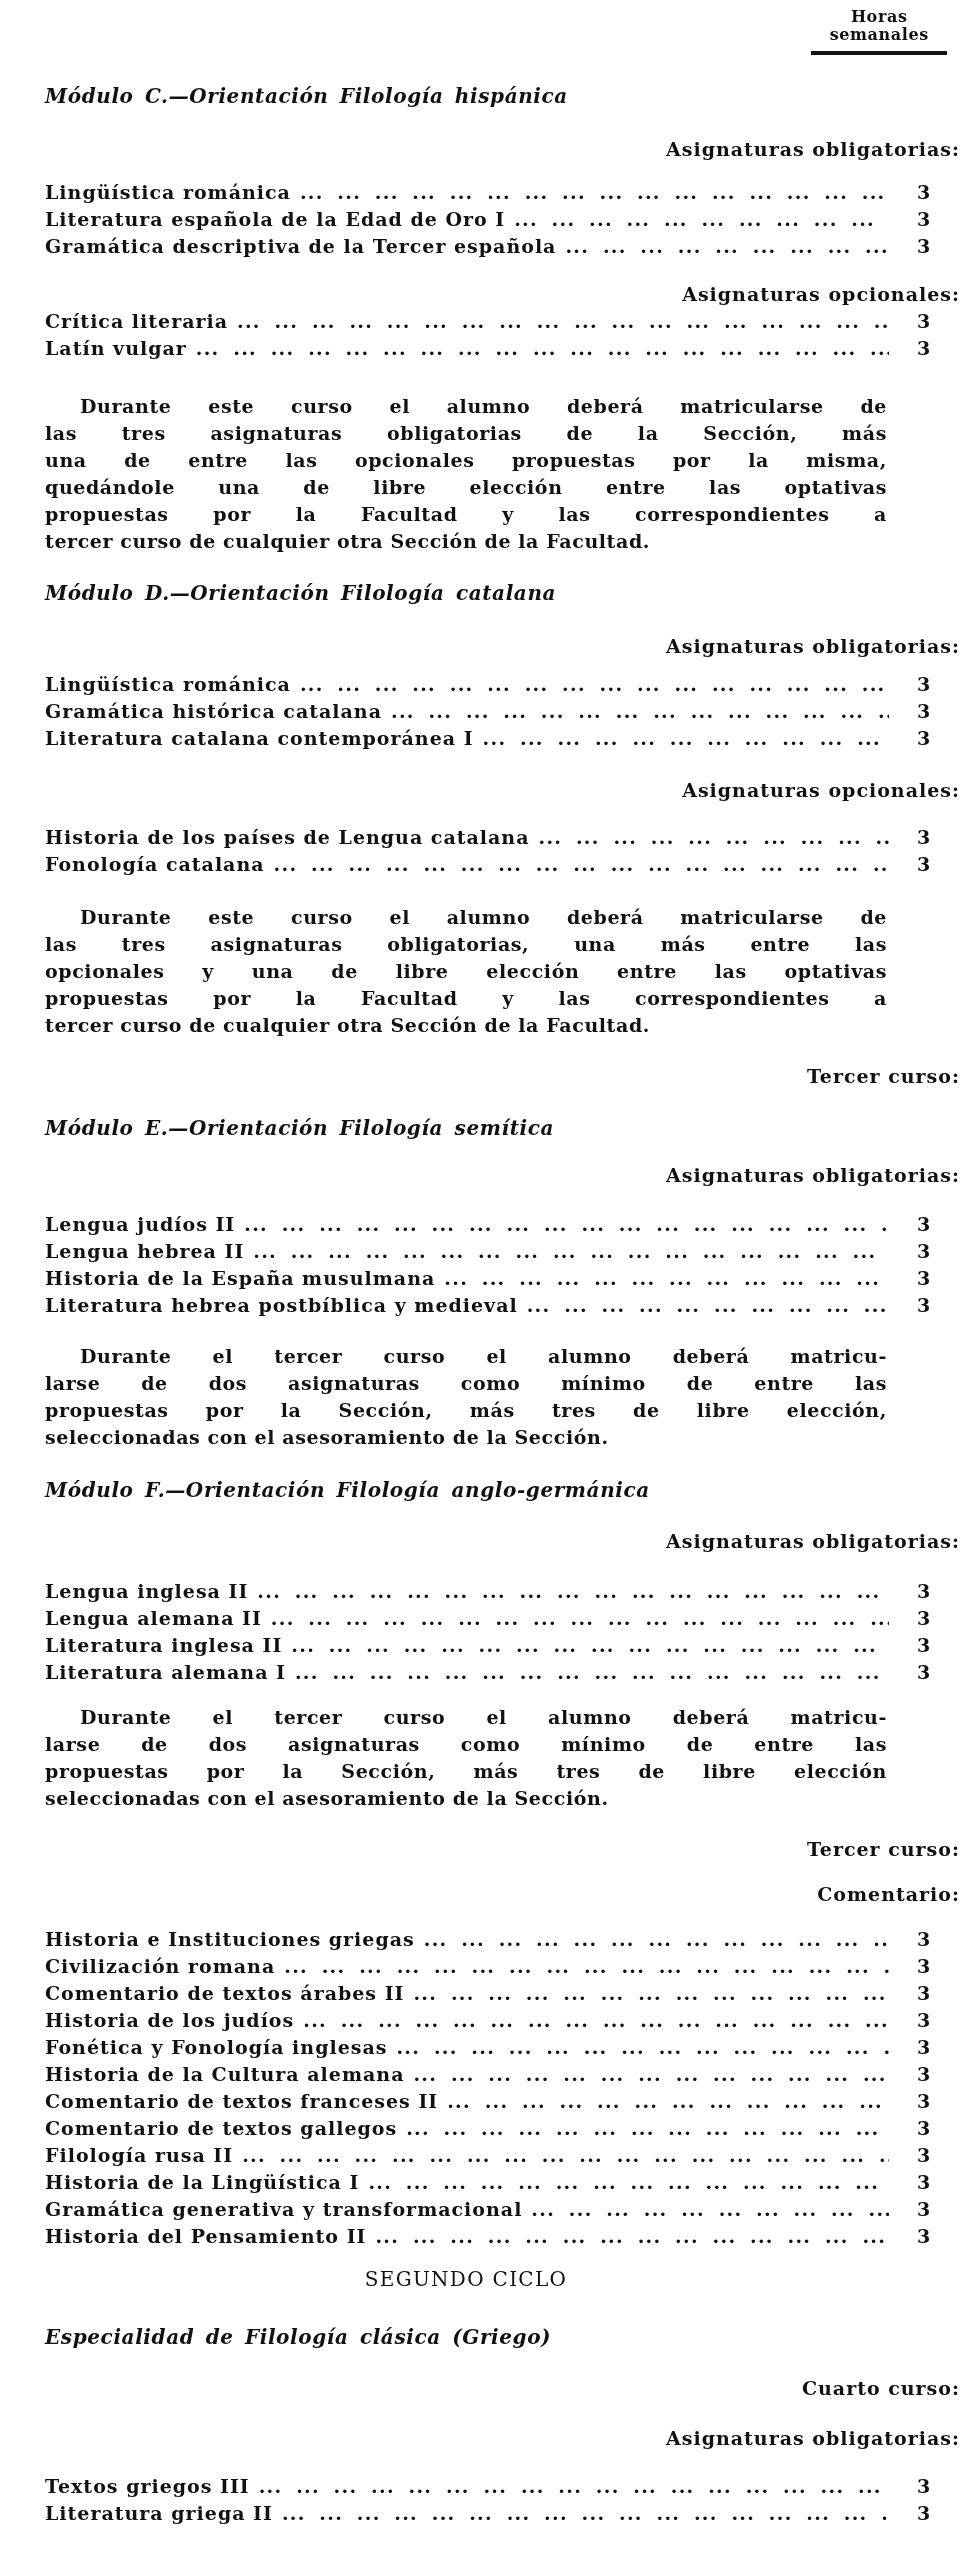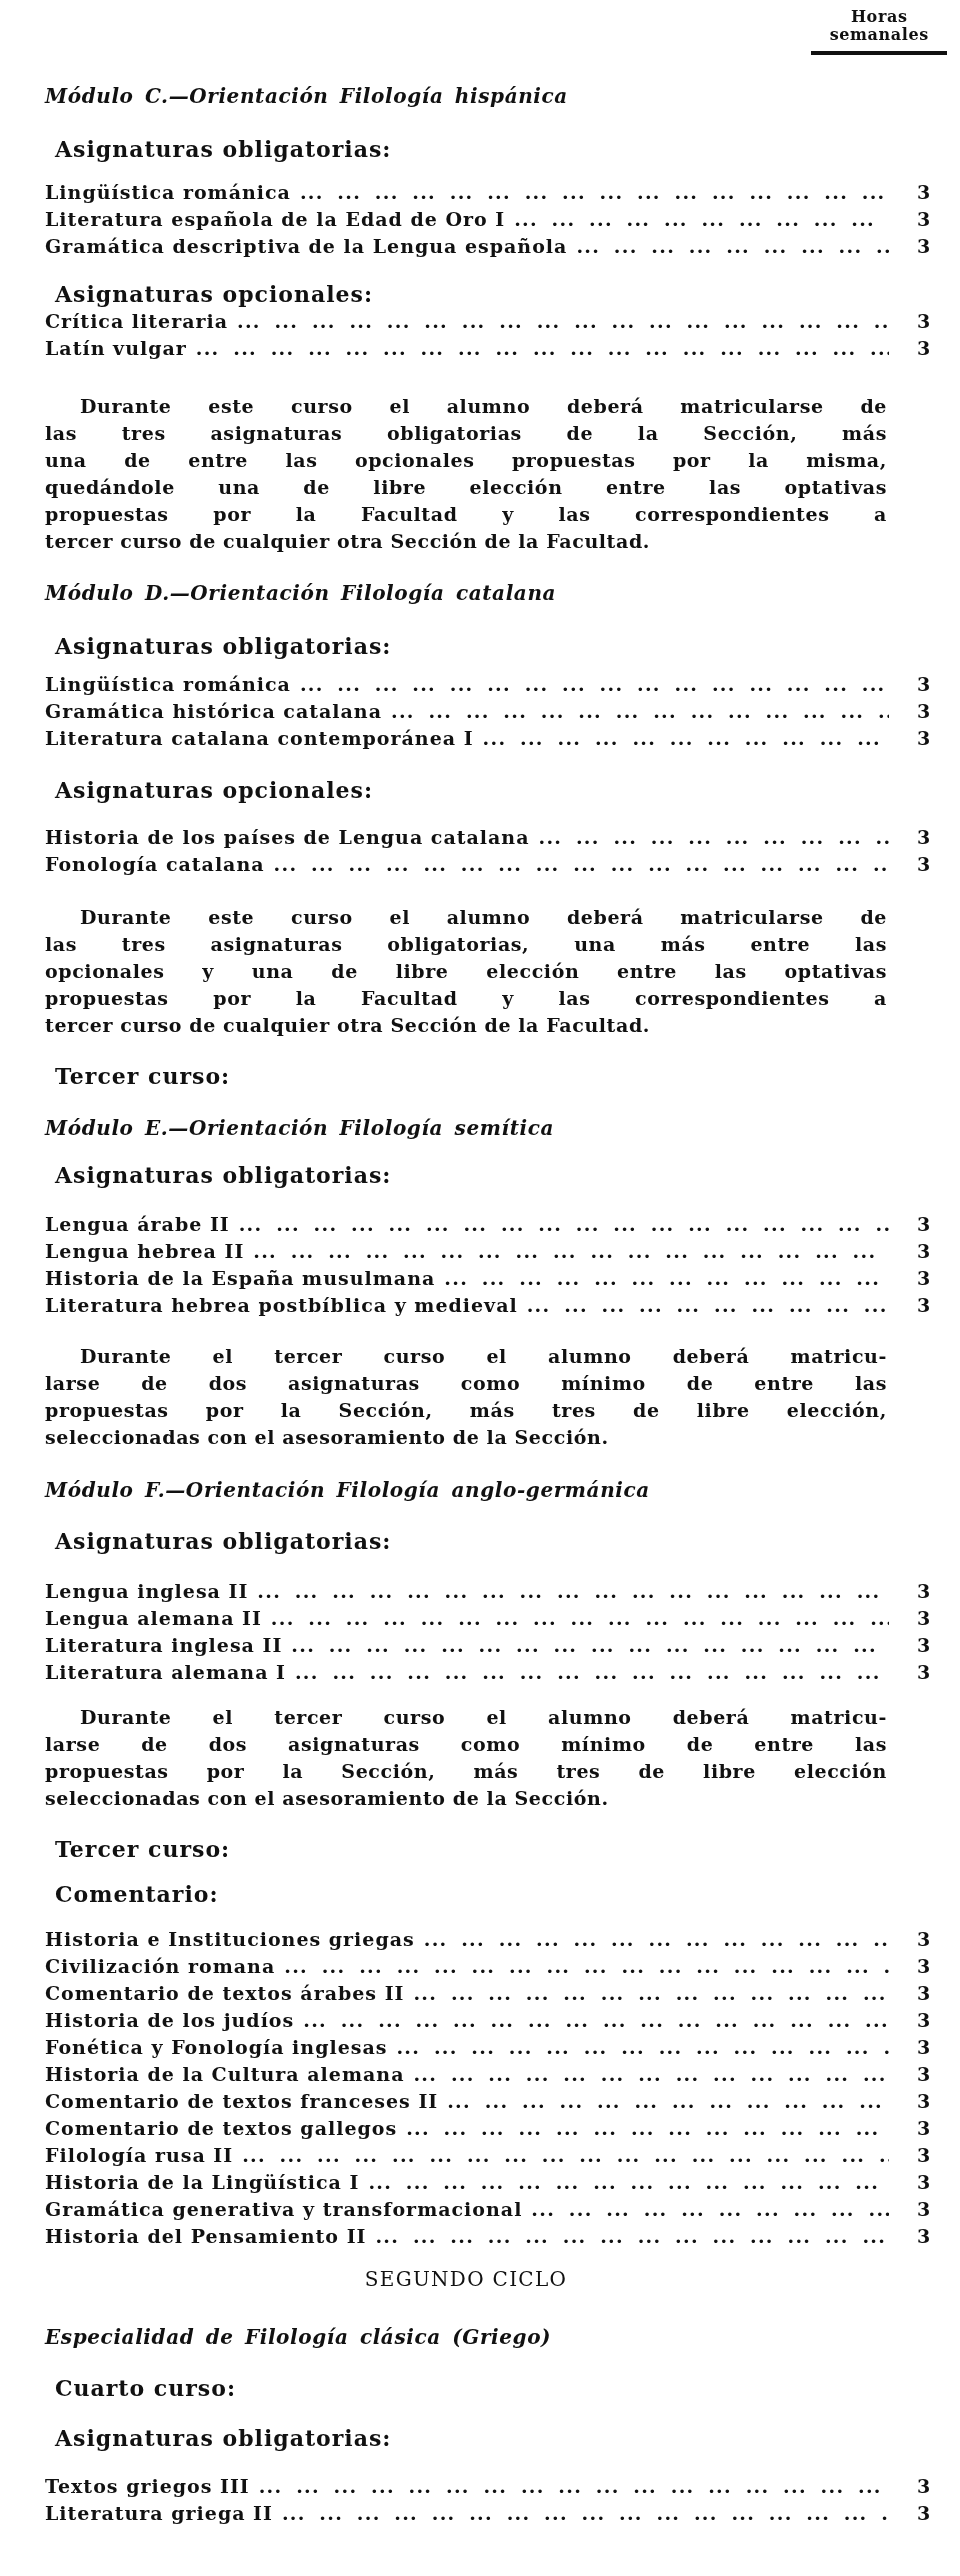--- a/index.html
+++ b/index.html
@@ -20,22 +20,23 @@
   }
   .hours-rule{height:3.8px;background:#111;margin-top:6.4px;}
 
   .content{padding:0 0 0 45px;}
 
   .module-title{
     margin:0;font-style:italic;font-weight:700;font-size:20px;line-height:28px;
     letter-spacing:0.6px;word-spacing:3.8px;
   }
   .subheading{
-    margin-left:10px;font-weight:700;font-size:22px;line-height:27px;
+    margin-left:17px;font-weight:700;font-size:19px;line-height:27px;
     letter-spacing:1px;
+    text-align:right;
   }
   .subject-list{width:914px;}
   .subject-row{
     display:flex;align-items:baseline;
     font-weight:700;font-size:19px;line-height:27px;letter-spacing:1px;
   }
   .subject-name{flex:none;white-space:nowrap;padding-right:9px;}
   .dot-leader{
     flex:1;overflow:hidden;white-space:nowrap;
     letter-spacing:1.3px;word-spacing:5.8px;font-weight:700;
@@ -76,21 +77,21 @@
     <span class="subject-name">Lingüística románica</span>
     <span class="dot-leader">... ... ... ... ... ... ... ... ... ... ... ... ... ... ... ... ... ... ... ... ... ... ... ... ... ... ... ... ... ... ... ... ... ... ... ... ... ... ... ... </span>
     <span class="subject-hours">3</span>
   </div>
         <div class="subject-row">
     <span class="subject-name">Literatura española de la Edad de Oro I</span>
     <span class="dot-leader">... ... ... ... ... ... ... ... ... ... ... ... ... ... ... ... ... ... ... ... ... ... ... ... ... ... ... ... ... ... ... ... ... ... ... ... ... ... ... ... </span>
     <span class="subject-hours">3</span>
   </div>
         <div class="subject-row">
-    <span class="subject-name">Gramática descriptiva de la Lengua española</span>
+    <span class="subject-name">Gramática descriptiva de la Tercer española</span>
     <span class="dot-leader">... ... ... ... ... ... ... ... ... ... ... ... ... ... ... ... ... ... ... ... ... ... ... ... ... ... ... ... ... ... ... ... ... ... ... ... ... ... ... ... </span>
     <span class="subject-hours">3</span>
   </div>
       </div>
     <div class="subheading" style="margin-top:20.5px">Asignaturas opcionales:</div>
     <div class="subject-list" style="">
         <div class="subject-row">
     <span class="subject-name">Crítica literaria</span>
     <span class="dot-leader">... ... ... ... ... ... ... ... ... ... ... ... ... ... ... ... ... ... ... ... ... ... ... ... ... ... ... ... ... ... ... ... ... ... ... ... ... ... ... ... </span>
     <span class="subject-hours">3</span>
@@ -149,21 +150,21 @@
       <div class="par-line">propuestas por la Facultad y las correspondientes a</div>
       <div class="par-line last">tercer curso de cualquier otra Sección de la Facultad.</div>
     </div>
 
     <div class="subheading" style="margin-top:24px">Tercer curso:</div>
 
     <h2 class="module-title" style="margin-top:24px">Módulo E.—Orientación Filología semítica</h2>
     <div class="subheading" style="margin-top:20px">Asignaturas obligatorias:</div>
     <div class="subject-list" style="margin-top:22.4px">
         <div class="subject-row">
-    <span class="subject-name">Lengua árabe II</span>
+    <span class="subject-name">Lengua judíos II</span>
     <span class="dot-leader">... ... ... ... ... ... ... ... ... ... ... ... ... ... ... ... ... ... ... ... ... ... ... ... ... ... ... ... ... ... ... ... ... ... ... ... ... ... ... ... </span>
     <span class="subject-hours">3</span>
   </div>
         <div class="subject-row">
     <span class="subject-name">Lengua hebrea II</span>
     <span class="dot-leader">... ... ... ... ... ... ... ... ... ... ... ... ... ... ... ... ... ... ... ... ... ... ... ... ... ... ... ... ... ... ... ... ... ... ... ... ... ... ... ... </span>
     <span class="subject-hours">3</span>
   </div>
         <div class="subject-row">
     <span class="subject-name">Historia de la España musulmana</span>

